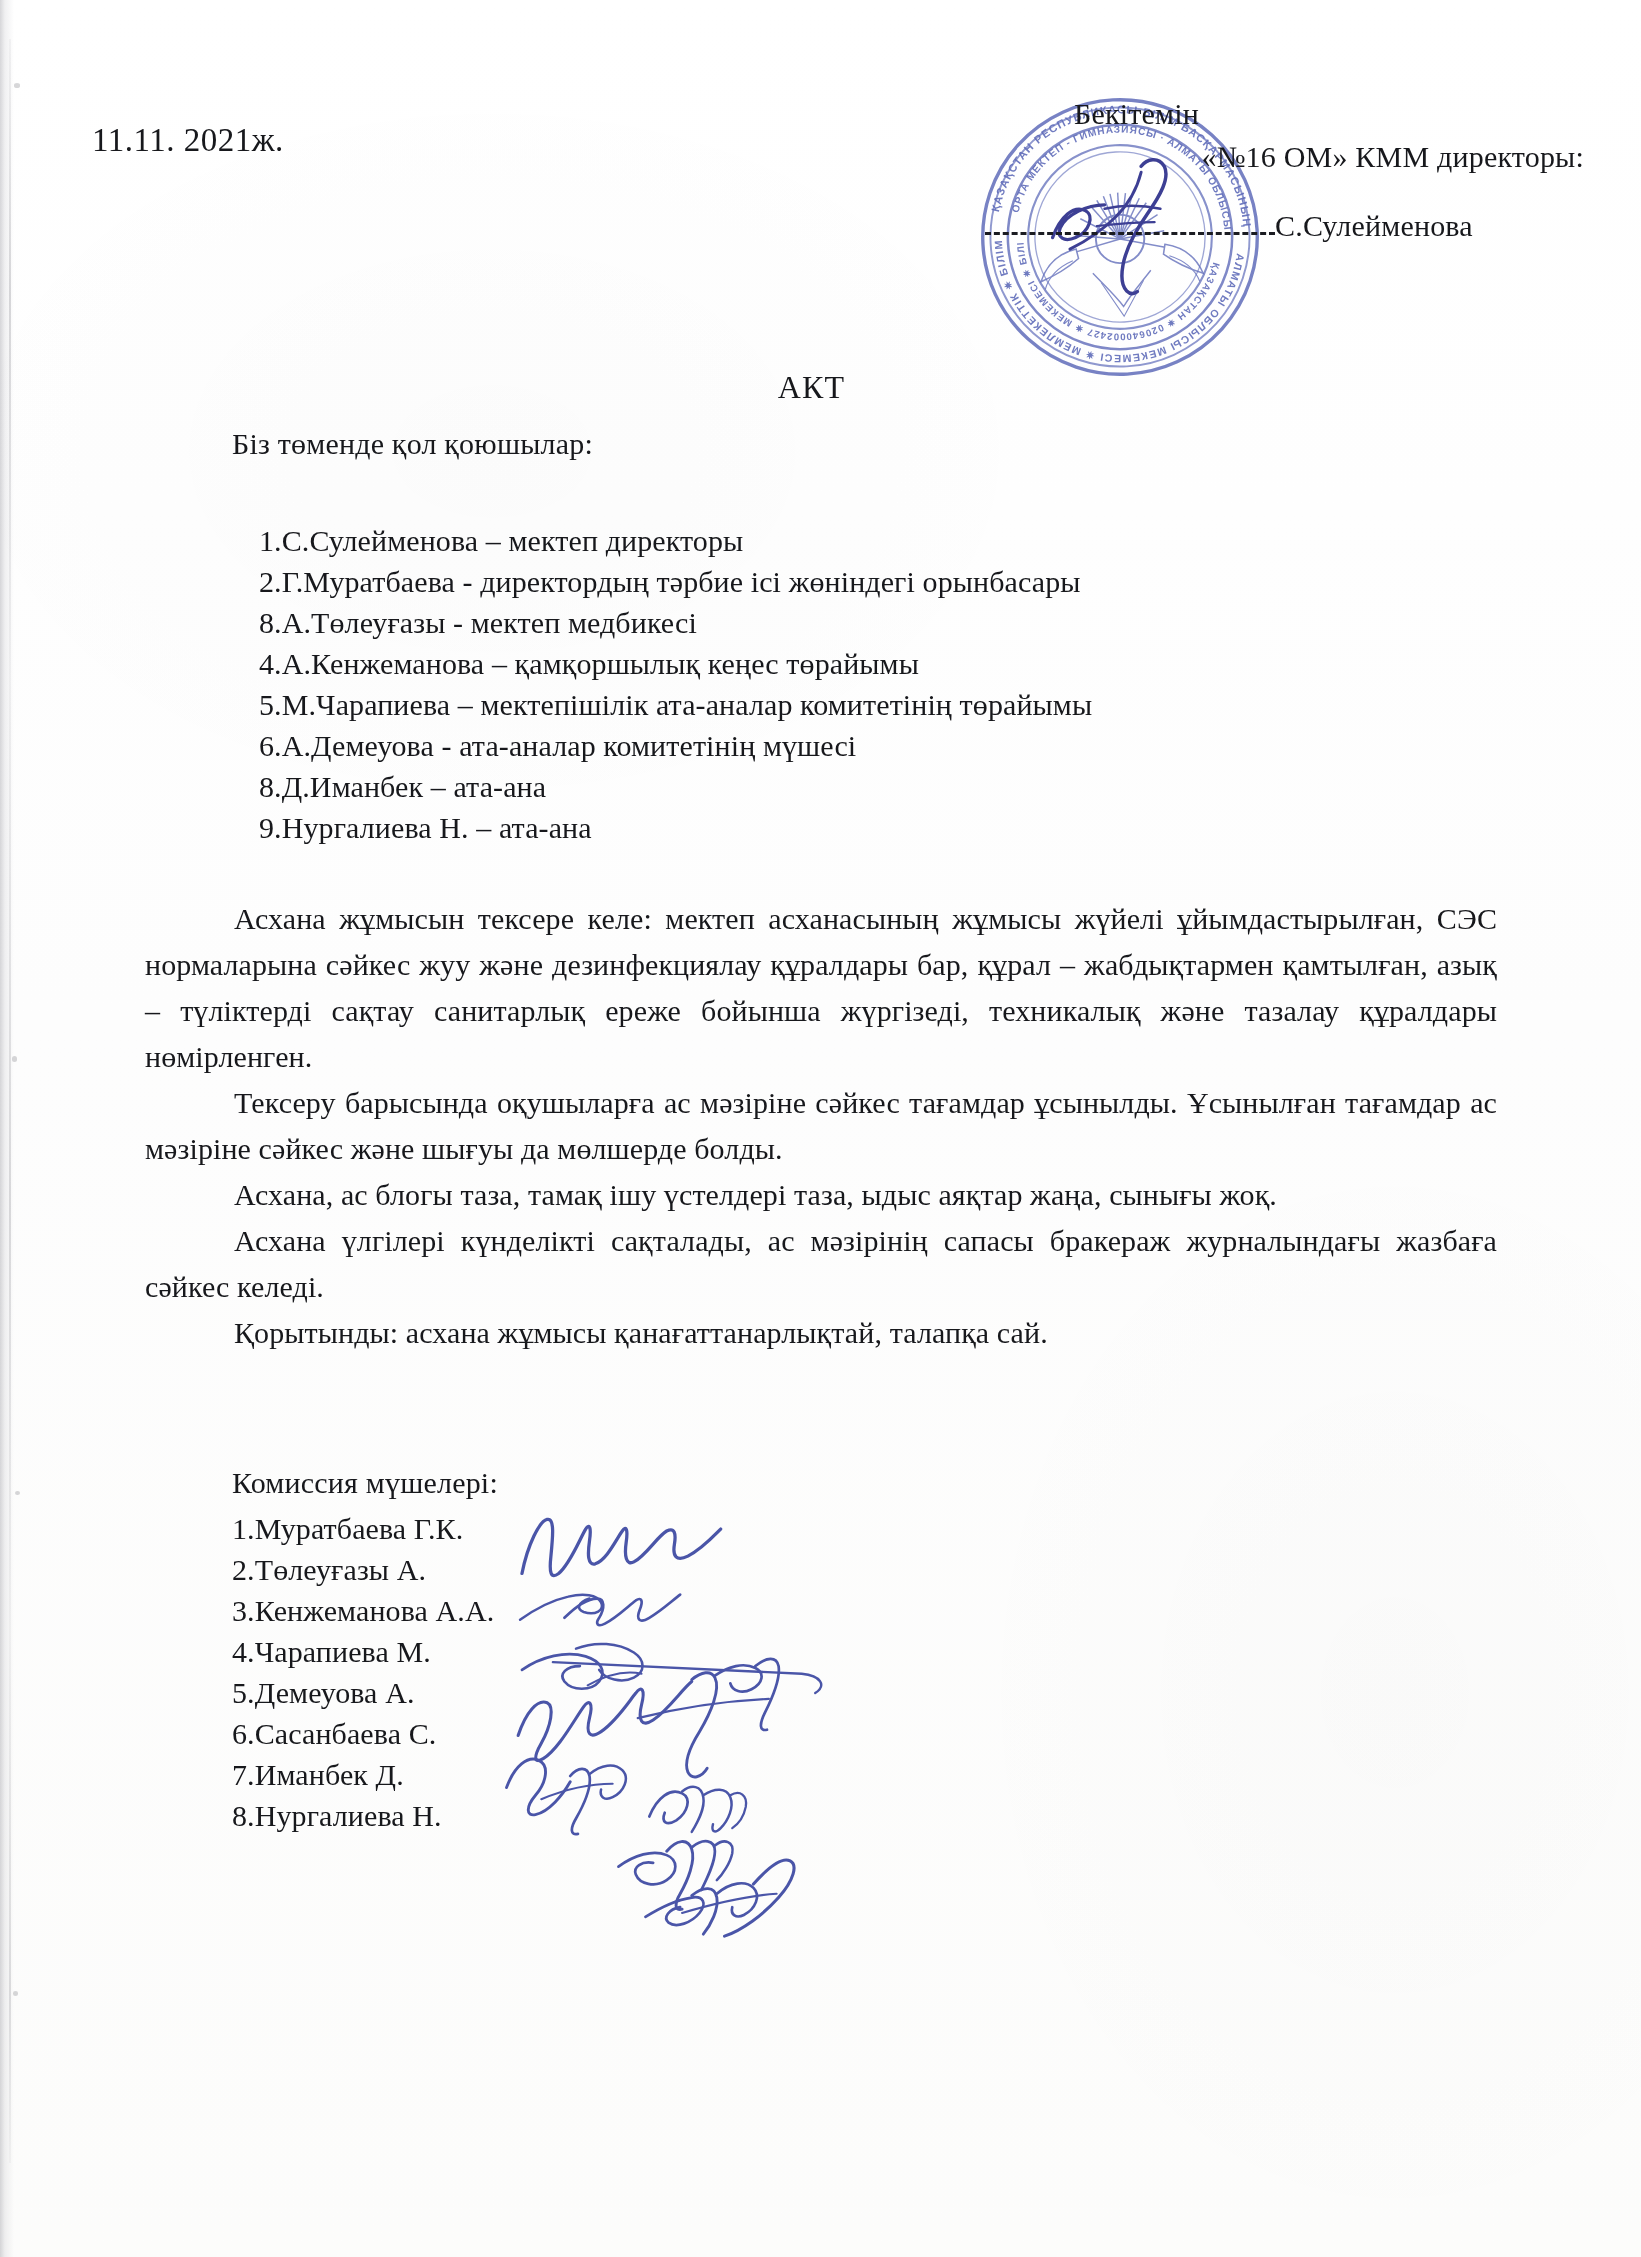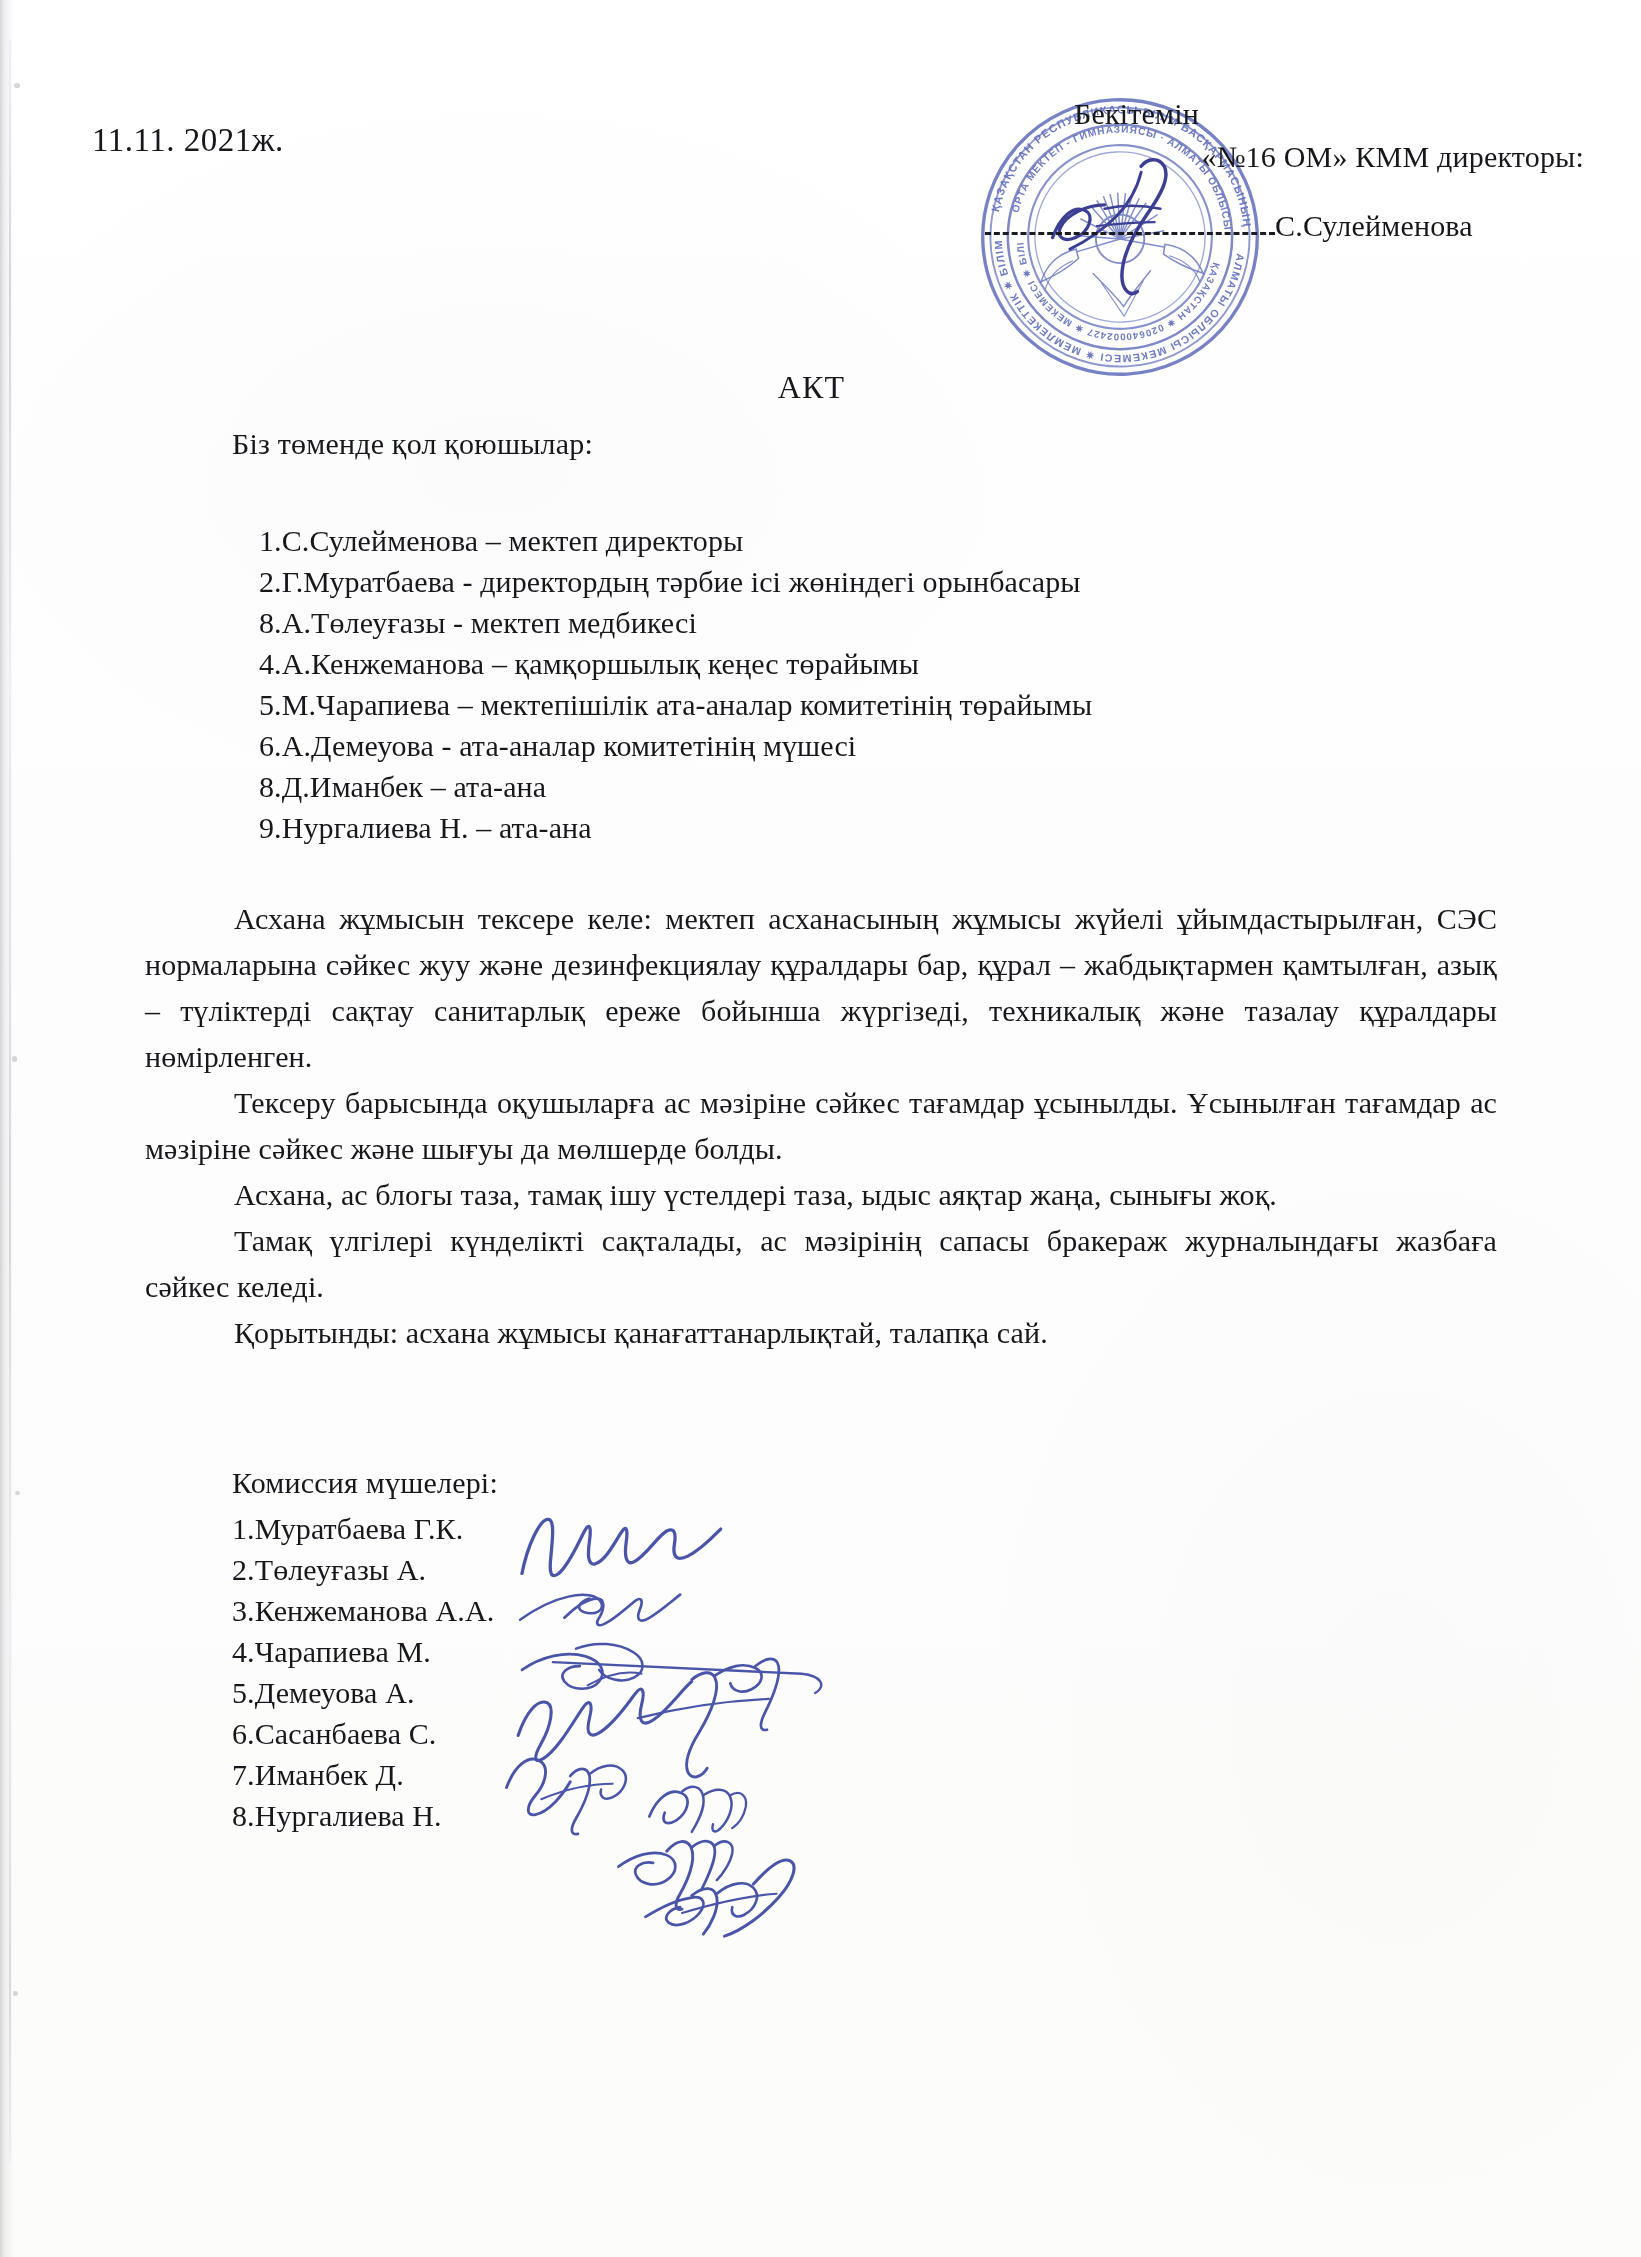--- a/index.html
+++ b/index.html
@@ -301,21 +301,21 @@
     <div>5.М.Чарапиева – мектепішілік ата-аналар комитетінің төрайымы</div>
     <div>6.А.Демеуова  - ата-аналар комитетінің мүшесі</div>
     <div>8.Д.Иманбек – ата-ана</div>
     <div>9.Нургалиева Н. – ата-ана</div>
   </div>
 
   <div class="body">
     <p>Асхана жұмысын тексере келе: мектеп асханасының  жұмысы жүйелі ұйымдастырылған, СЭС нормаларына сәйкес жуу және дезинфекциялау құралдары  бар, құрал – жабдықтармен қамтылған, азық – түліктерді сақтау санитарлық ереже бойынша жүргізеді, техникалық және тазалау құралдары нөмірленген.</p>
     <p>Тексеру барысында оқушыларға ас мәзіріне сәйкес тағамдар ұсынылды. Ұсынылған тағамдар ас мәзіріне сәйкес және шығуы да мөлшерде болды.</p>
     <p>Асхана, ас блогы таза, тамақ ішу үстелдері таза, ыдыс аяқтар  жаңа, сынығы жоқ.</p>
-    <p>Тамақ үлгілері күнделікті сақталады, ас мәзірінің сапасы  бракераж журналындағы жазбаға сәйкес келеді.</p>
+    <p>Асхана үлгілері күнделікті сақталады, ас мәзірінің сапасы  бракераж журналындағы жазбаға сәйкес келеді.</p>
     <p>Қорытынды: асхана жұмысы қанағаттанарлықтай, талапқа сай.</p>
   </div>
 
   <div class="commission-title">Комиссия мүшелері:</div>
   <div class="commission">
     <div>1.Муратбаева Г.К.</div>
     <div>2.Төлеуғазы А.</div>
     <div>3.Кенжеманова А.А.</div>
     <div>4.Чарапиева М.</div>
     <div>5.Демеуова А.</div>

